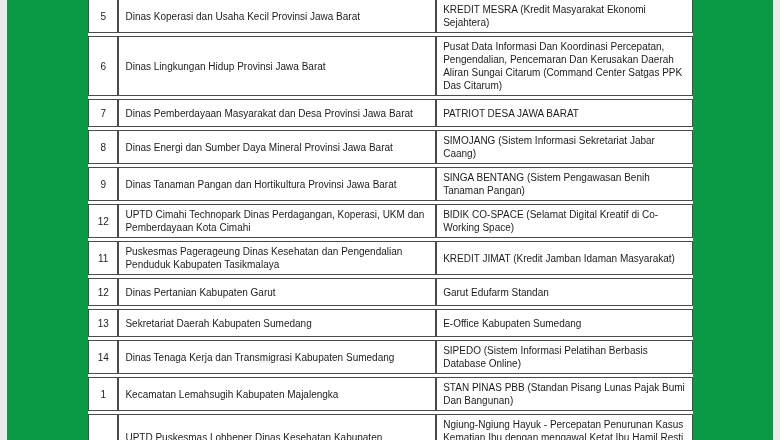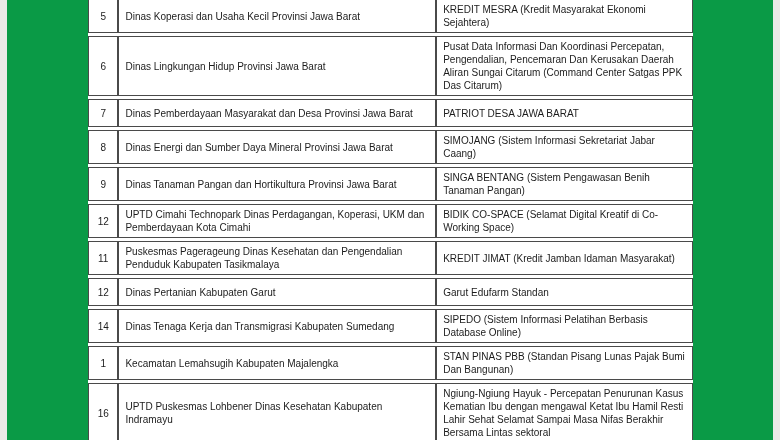--- a/index.html
+++ b/index.html
@@ -91,20 +91,25 @@
             <td class="no">11</td>
             <td class="agency">Puskesmas Pagerageung Dinas Kesehatan dan Pengendalian Penduduk Kabupaten Tasikmalaya</td>
             <td class="innovation">KREDIT JIMAT (Kredit Jamban Idaman Masyarakat)</td>
           </tr>
           <tr>
             <td class="no">12</td>
             <td class="agency">Dinas Pertanian Kabupaten Garut</td>
             <td class="innovation">Garut Edufarm Standan</td>
           </tr>
           <tr>
+            <td class="no">13</td>
+            <td class="agency">Sekretariat Daerah Kabupaten Sumedang</td>
+            <td class="innovation">E-Office Kabupaten Sumedang</td>
+          </tr>
+          <tr>
             <td class="no">14</td>
             <td class="agency">Dinas Tenaga Kerja dan Transmigrasi Kabupaten Sumedang</td>
             <td class="innovation">SIPEDO (Sistem Informasi Pelatihan Berbasis Database Online)</td>
           </tr>
           <tr>
             <td class="no">1</td>
             <td class="agency">Kecamatan Lemahsugih Kabupaten Majalengka</td>
             <td class="innovation">STAN PINAS PBB (Standan Pisang Lunas Pajak Bumi Dan Bangunan)</td>
           </tr>
           <tr>

